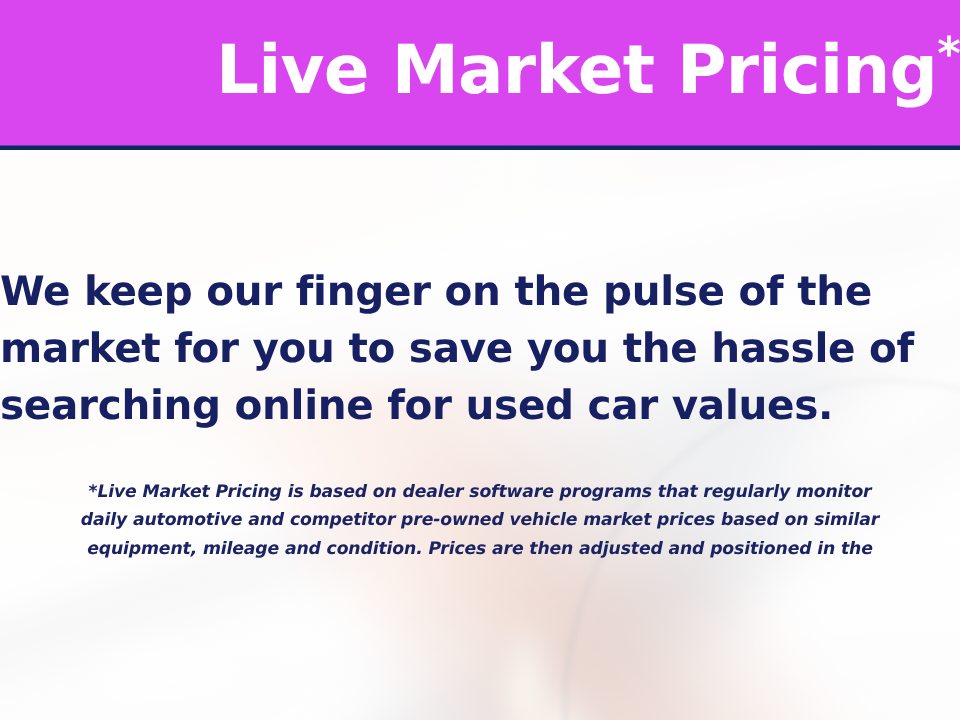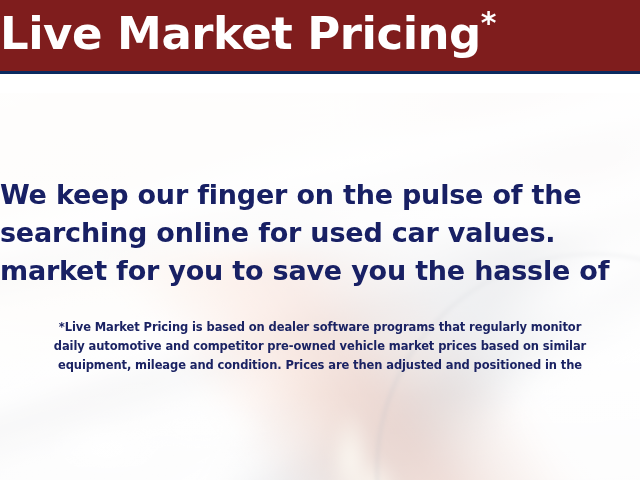--- a/index.html
+++ b/index.html
@@ -111,27 +111,27 @@
     background:
       linear-gradient(180deg, rgba(255,255,255,0.93) 0%, rgba(255,255,255,0.86) 30%, rgba(255,255,255,0.72) 56%, rgba(255,255,255,0.6) 78%, rgba(255,255,255,0.62) 100%);
   }
 
   
   .header-banner {
     position: absolute;
     left: 0;
     top: 0;
     width: 640px;
-    height: 74px;
-    background: #7f1d1d;
+    height: 100px;
+    background: #d946ef;
     border-bottom: 3px solid #0a2a60;
     box-sizing: border-box;
     display: flex;
     align-items: center;
-    justify-content: flex-start;
+    justify-content: flex-end;
   }
 
   .header-title {
     color: #ffffff;
     font-family: "DejaVu Sans", sans-serif;
     font-size: 45px;
     font-weight: bold;
     letter-spacing: -0.5px;
     line-height: 1;
     white-space: nowrap;
@@ -171,20 +171,21 @@
     left: 0;
     top: 318px;
     width: 640px;
     text-align: center;
     color: #1b2363;
     font-family: "DejaVu Sans", sans-serif;
     font-size: 11.5px;
     font-weight: bold;
     line-height: 19px;
     letter-spacing: -0.1px;
+    font-style: italic;
   }
 
   .footnote .fline {
     display: block;
     white-space: nowrap;
   }
 </style>
 </head>
 <body>
 
@@ -200,22 +201,22 @@
     <div class="bg-arc"></div>
     <div class="bg-veil"></div>
   </div>
 
   <div class="header-banner">
     <h1 class="header-title"><span>Live Market Pricing</span><span class="asterisk">*</span></h1>
   </div>
 
   <div class="headline">
     <span class="hline">We keep our finger on the pulse of the</span>
+    <span class="hline">market for you to save you the hassle of</span>
     <span class="hline">searching online for used car values.</span>
-    <span class="hline">market for you to save you the hassle of</span>
   </div>
 
   <div class="footnote">
     <span class="fline">*Live Market Pricing is based on dealer software programs that regularly monitor</span>
     <span class="fline">daily automotive and competitor pre-owned vehicle market prices based on similar</span>
     <span class="fline">equipment, mileage and condition. Prices are then adjusted and positioned in the</span>
   </div>
 
 </div>
 

